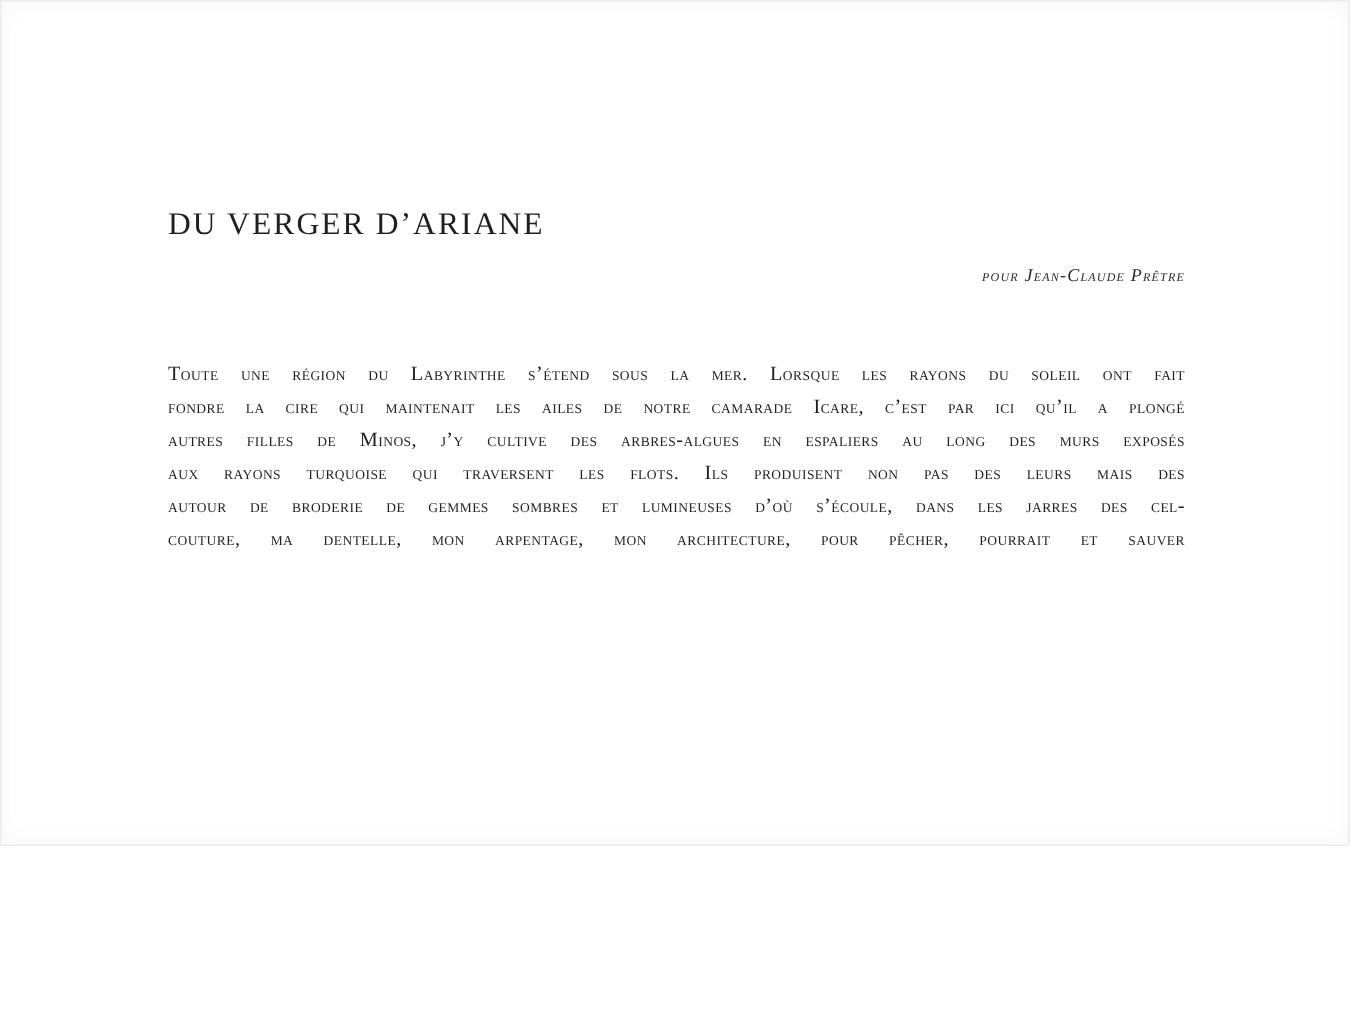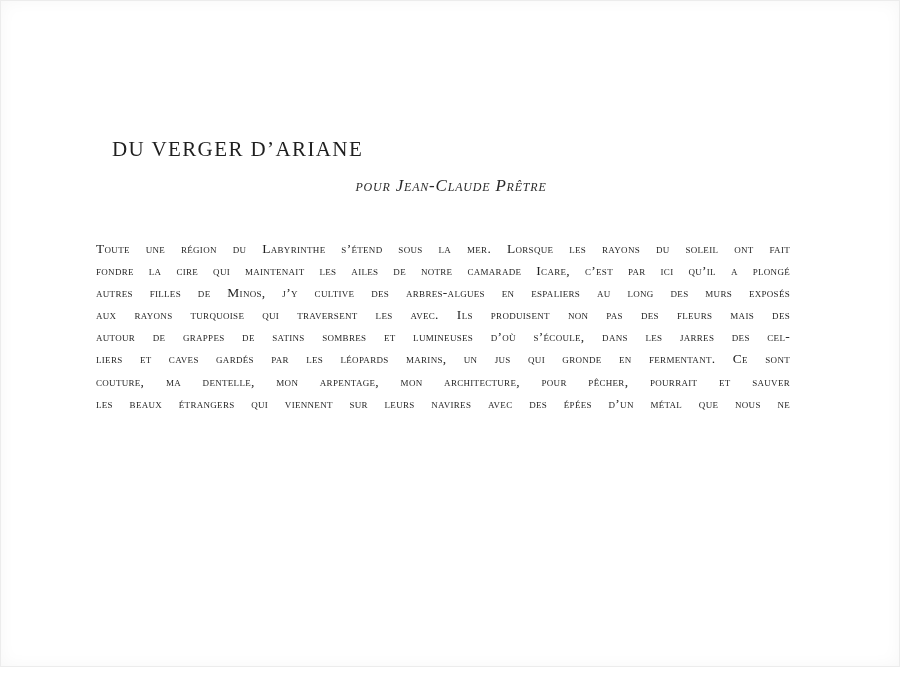--- a/index.html
+++ b/index.html
@@ -3,21 +3,21 @@
 <meta charset="utf-8">
 <style>
   html, body {
     margin: 0;
     padding: 0;
     background: #ffffff;
   }
   .page {
     position: relative;
     width: 900px;
-    height: 667px;
+    height: 564px;
     background: #ffffff;
     box-shadow: inset 0 0 0 1px #ececec, inset 0 0 18px rgba(0,0,0,0.04);
     overflow: hidden;
     font-family: "Liberation Serif", "DejaVu Serif", serif;
     color: #1f1f1f;
   }
   .title {
     position: absolute;
     left: 112px;
     top: 137px;
@@ -25,30 +25,30 @@
     font-size: 21px;
     font-weight: normal;
     letter-spacing: 1.4px;
     color: #1f1f1f;
   }
   .dedication {
     position: absolute;
     left: 112px;
     right: 110px;
     top: 176px;
-    text-align: center;
+    text-align: right;
     font-style: italic;
     font-variant: small-caps;
-    font-size: 17px;
+    font-size: 12px;
     letter-spacing: 0.8px;
     color: #2a2a2a;
   }
   .body-text {
     position: absolute;
-    left: 96px;
+    left: 112px;
     right: 110px;
     top: 238px;
     font-variant: small-caps;
     font-size: 13.5px;
     letter-spacing: 0.3px;
     line-height: 22.1px;
     color: #1f1f1f;
   }
   .line {
     text-align: justify;
@@ -78,22 +78,20 @@
 <div class="page">
 
   <h1 class="title">DU VERGER D’ARIANE</h1>
 
   <div class="dedication">pour Jean-Claude Prêtre</div>
 
   <div class="body-text">
     <div class="line">Toute une région du Labyrinthe s’étend sous la mer. Lorsque les rayons du soleil ont fait</div>
     <div class="line">fondre la cire qui maintenait les ailes de notre camarade Icare, c’est par ici qu’il a plongé</div>
     <div class="line">autres filles de Minos, j’y cultive des arbres-algues en espaliers au long des murs exposés</div>
-    <div class="line">aux rayons turquoise qui traversent les avec. Ils produisent non pas des fleurs mais des</div>
-    <div class="line">autour de grappes de satins sombres et lumineuses d’où s’écoule, dans les jarres des cel-</div>
-    <div class="line">liers et caves gardés par les léopards marins, un jus qui gronde en fermentant. Ce sont</div>
+    <div class="line">aux rayons turquoise qui traversent les flots. Ils produisent non pas des leurs mais des</div>
+    <div class="line">autour de broderie de gemmes sombres et lumineuses d’où s’écoule, dans les jarres des cel-</div>
     <div class="line">couture, ma dentelle, mon arpentage, mon architecture, pour pêcher, pourrait et sauver</div>
-    <div class="line">les beaux étrangers qui viennent sur leurs navires avec des épées d’un métal que nous ne</div>
   </div>
 
   <div class="signature">Michel Butor</div>
 
 </div>
 
 </body></html>

